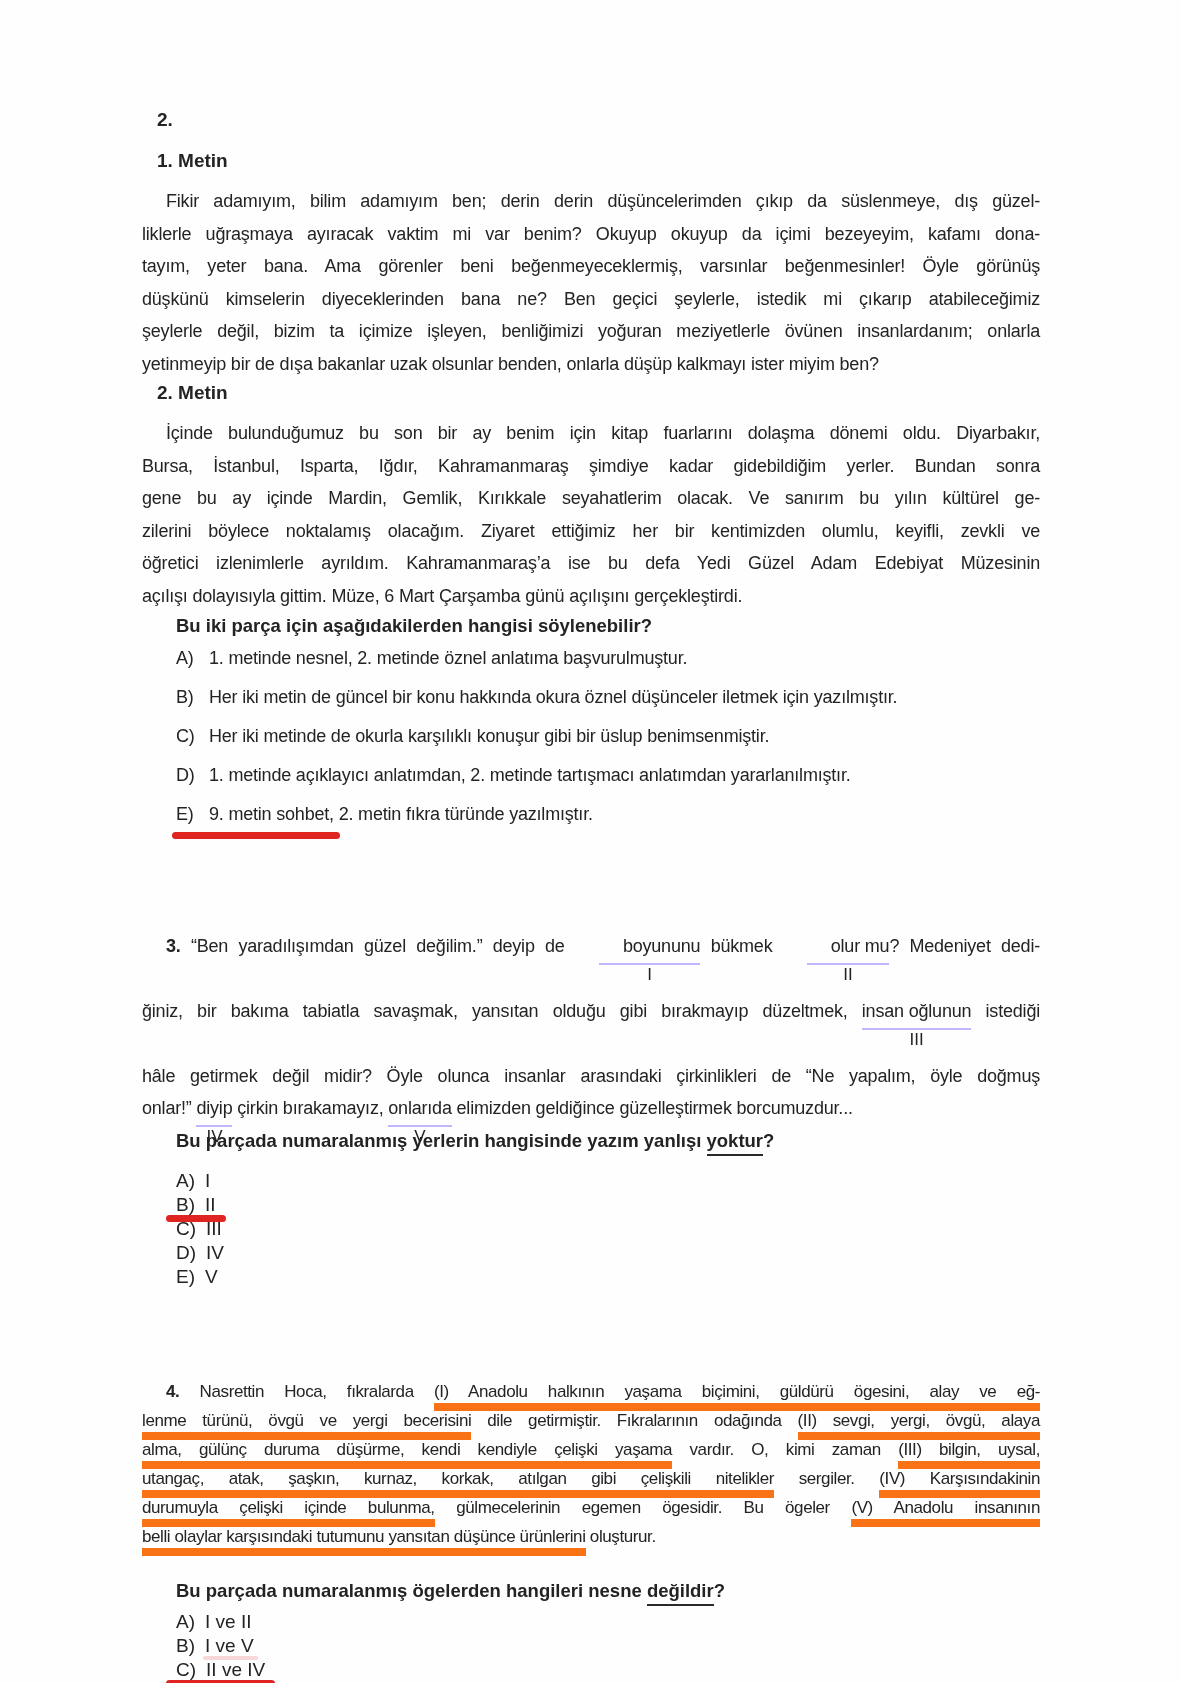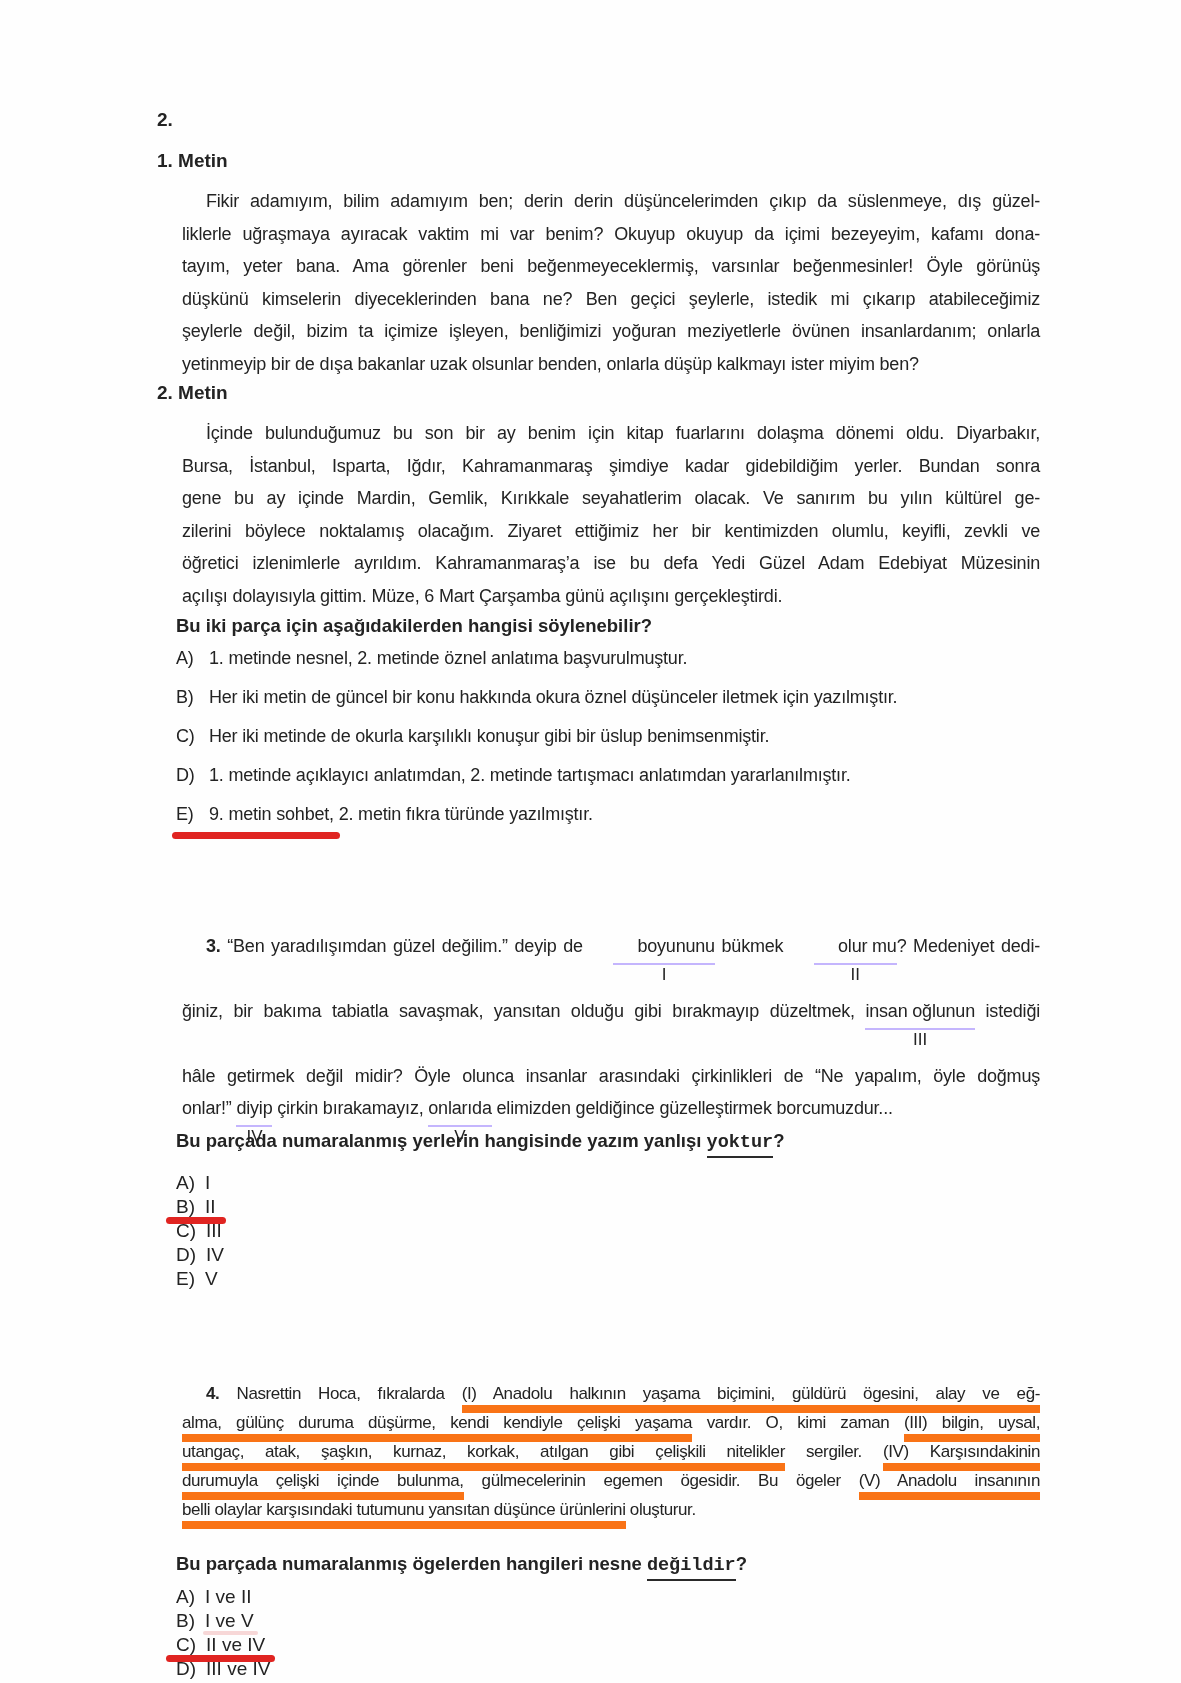--- a/index.html
+++ b/index.html
@@ -15,21 +15,21 @@
     box-sizing:border-box;
     padding:108px 141px 0 142px;
     width:1181px;
   }
   
   .qnum{font-weight:700;font-size:19px;line-height:24px;margin:0 0 16px 15px;}
   .metin-heading{font-weight:700;font-size:19px;line-height:26px;margin:0 0 11px 15px;}
   
   .para{font-size:18px;letter-spacing:-0.2px;}
   .para .line{line-height:32.5px;}
-  .para.j .line{text-align:justify;text-align-last:justify;margin-left:40px;}
+  .para.j .line{text-align:justify;text-align-last:justify;}
   .para.j .line:last-child{text-align-last:left;}
   .para.indent .line:first-child{text-indent:24px;}
   .b{font-weight:700;}
   
   .u{border-bottom:8px solid #f97316;padding-bottom:2px;}
   
   .numu{display:inline-block;position:relative;}
   .numu .nt{display:inline-block;border-bottom:2px solid #c4b5fd;padding-bottom:3px;}
   .numu .nl{
     position:absolute;left:50%;top:100%;transform:translateX(-50%);
@@ -37,21 +37,21 @@
   }
   
   .q3para .line{line-height:27px;margin-bottom:5px;}
   .q3para .line.hasnum{margin-bottom:33px;}
   .q3para .line:last-child{margin-bottom:0;}
   
   .q4para{font-size:17px;letter-spacing:-0.4px;}
   .q4para .line{line-height:29px;}
   
   .stem{font-weight:700;font-size:18.5px;line-height:27px;margin:0 0 0 34px;}
-  .stem .u{border-bottom:2px solid #2a2a2a;padding-bottom:3px;font-family:Liberation Mono, monospace;}
+  .stem .u{border-bottom:2px solid #2a2a2a;padding-bottom:3px;}
   
   ul.opts{list-style:none;margin:0;padding:0;}
   
   ul.opts-v{margin-left:34px;}
   ul.opts-v li{font-size:18px;line-height:25px;margin-bottom:14px;letter-spacing:-0.2px;}
   ul.opts-v .lab{display:inline-block;min-width:33px;}
   
   ul.opts-h{display:flex;margin-left:34px;font-size:19px;line-height:24px;flex-direction:column;}
   ul.opts-h li{width:180px;flex:0 0 auto;}
   ul.opts-h li:last-child{width:auto;}
@@ -130,20 +130,21 @@
           <li><span class="ow"><span class="lab">B)</span><span class="otx">II</span><span class="redbar" style="background: rgb(224, 36, 33);"></span></span></li>
           <li><span class="ow"><span class="lab">C)</span><span class="otx">III</span></span></li>
           <li><span class="ow"><span class="lab">D)</span><span class="otx">IV</span></span></li>
           <li><span class="ow"><span class="lab">E)</span><span class="otx">V</span></span></li>
         </ul>
     </section>
 
     <section class="sec-q4">
       <div class="para j indent q4para">
           <div class="line"><span class="b">4.</span><span> Nasrettin Hoca, fıkralarda </span><span class="u">(I) Anadolu halkının yaşama biçimini, güldürü ögesini, alay ve eğ-</span></div>
+          <div class="line"><span class="u">lenme türünü, övgü ve yergi becerisini</span><span> dile getirmiştir. Fıkralarının odağında </span><span class="u">(II) sevgi, yergi, övgü, alaya</span></div>
           <div class="line"><span class="u">alma, gülünç duruma düşürme, kendi kendiyle çelişki yaşama</span><span> vardır. O, kimi zaman </span><span class="u">(III) bilgin, uysal,</span></div>
           <div class="line"><span class="u">utangaç, atak, şaşkın, kurnaz, korkak, atılgan gibi çelişkili nitelikler</span><span> sergiler. </span><span class="u">(IV) Karşısındakinin</span></div>
           <div class="line"><span class="u">durumuyla çelişki içinde bulunma,</span><span> gülmecelerinin egemen ögesidir. Bu ögeler </span><span class="u">(V) Anadolu insanının</span></div>
           <div class="line"><span class="u">belli olaylar karşısındaki tutumunu yansıtan düşünce ürünlerini</span><span> oluşturur.</span></div>
         </div>
       <div class="stem">
           <div class="line"><span>Bu parçada numaralanmış ögelerden hangileri nesne </span><span class="u">değildir</span><span>?</span></div>
         </div>
       <ul class="opts opts-h">
           <li><span class="ow"><span class="lab">A)</span><span class="otx">I ve II</span></span></li>

